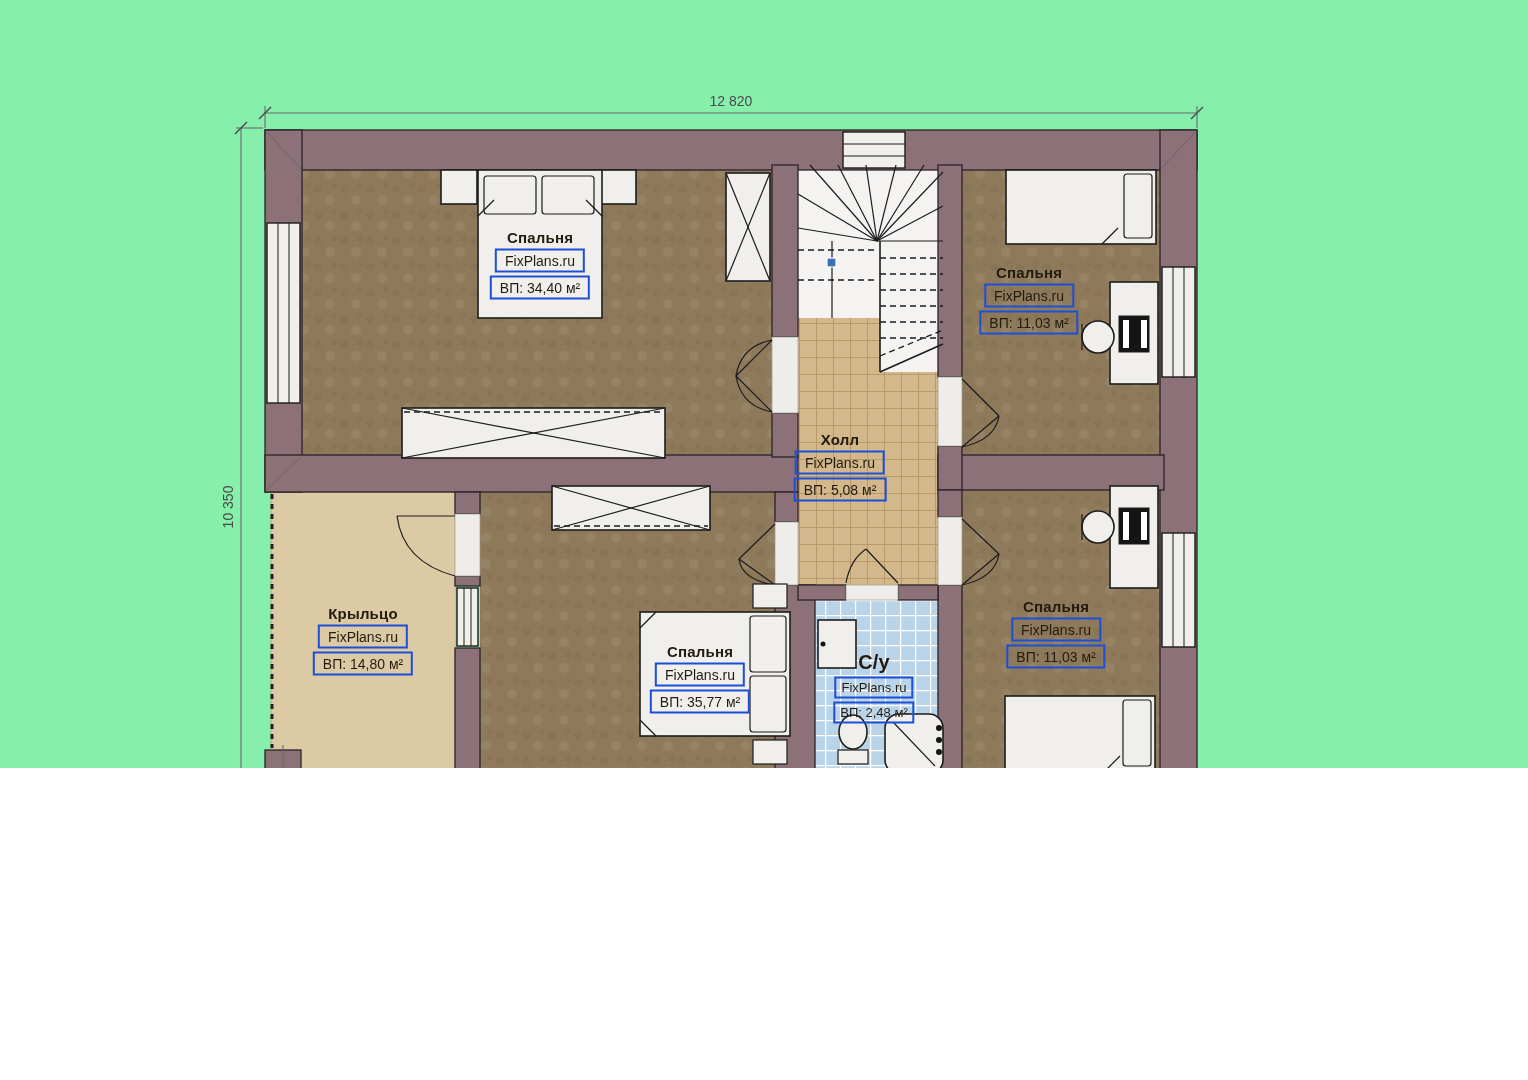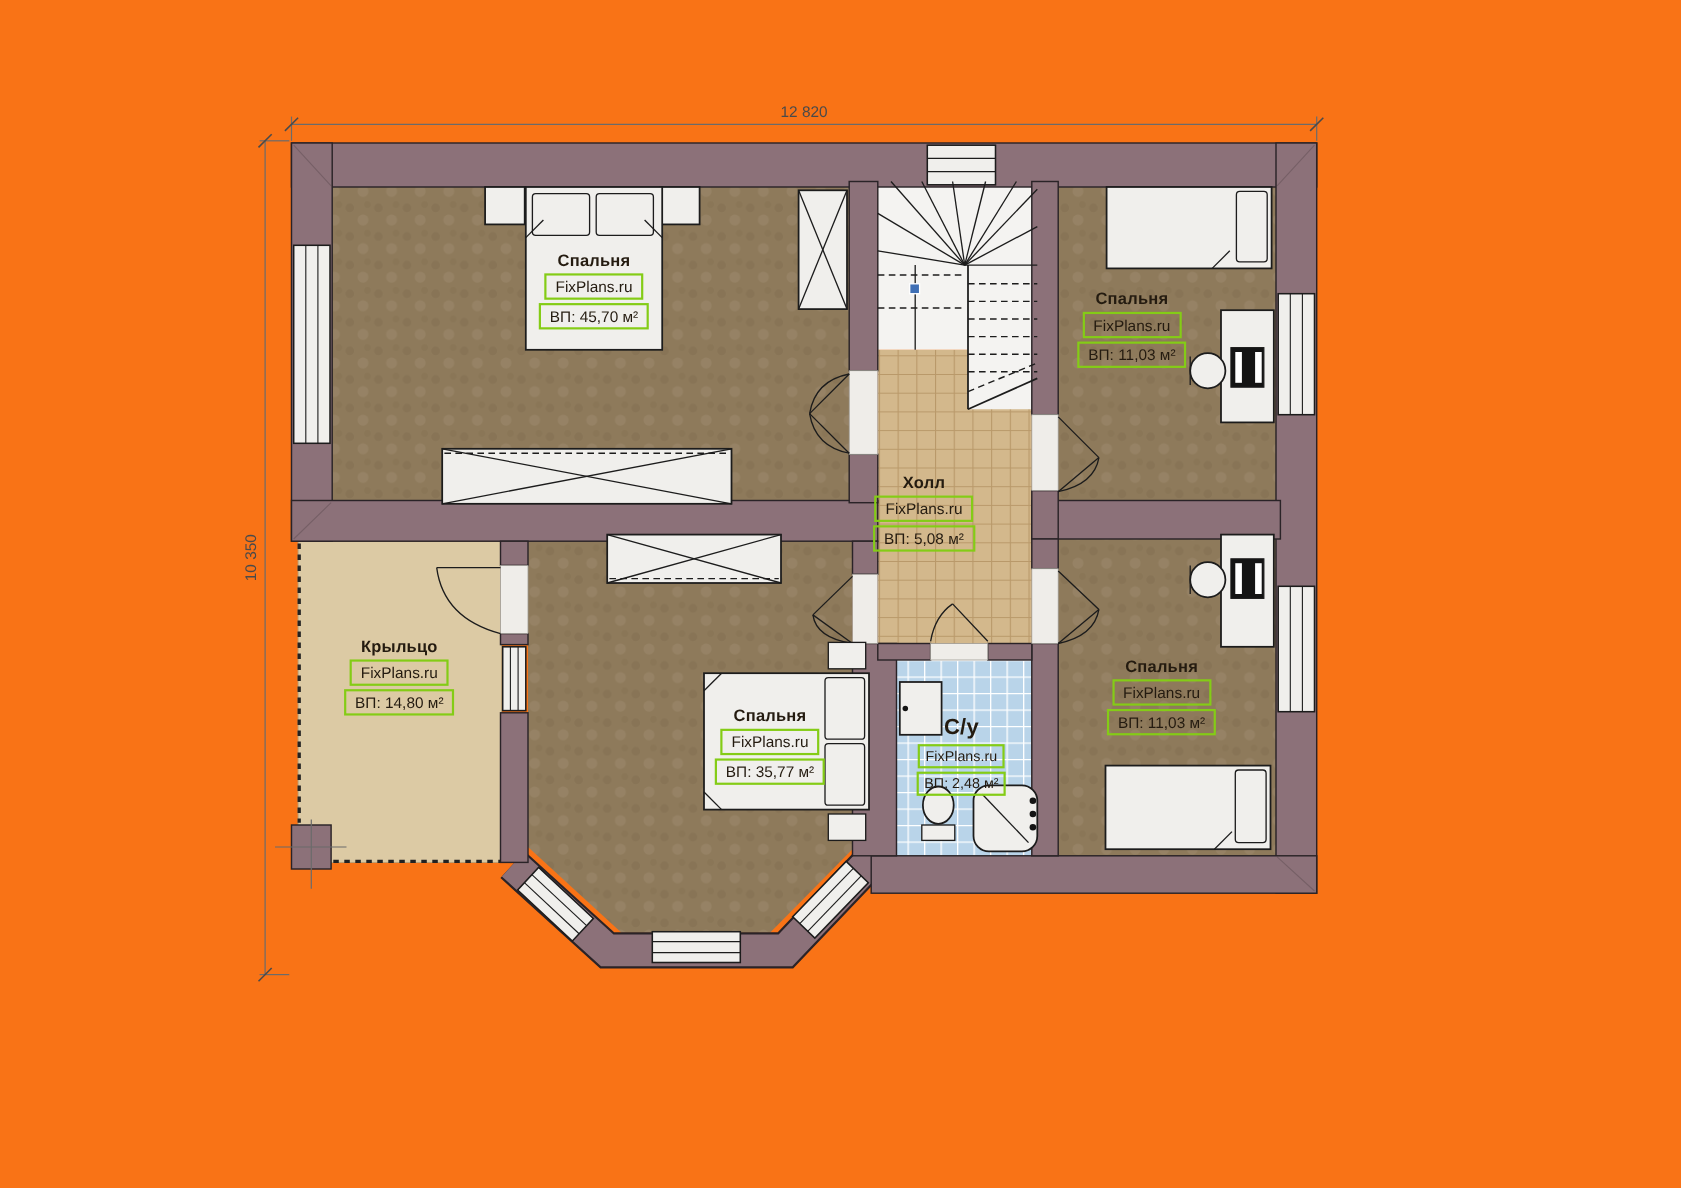--- a/index.html
+++ b/index.html
@@ -3,21 +3,21 @@
 <meta charset="utf-8">
 <style>
   :root{
     --wall:#8c7179; --wall-outline:#2a2327;
     --floor-bedroom:#8e7a5b; --floor-hall:#d3b88c; --floor-hall-line:#b9996a;
     --floor-bath:#b9d4e9; --floor-bath-line:#ffffff;
     --floor-porch:#dccaa4; --furniture:#f0efec; --line:#1c1c1c;
     --dimension-text:#4a4a4a; --marker-blue:#3f6fb5;
   }
   html,body{margin:0;padding:0;background:#ffffff;}
-  #stage{position:relative;width:1528px;height:1080px;background:#f97316;overflow:hidden;
+  #stage{position:relative;width:1528px;height:768px;background:#86efac;overflow:hidden;
          font-family:"Liberation Sans",sans-serif;}
   svg{position:absolute;left:0;top:0;}
   .floor-bed{fill:var(--floor-bedroom);stroke:#6b5c42;stroke-width:.8}
   .floor-porch{fill:var(--floor-porch);stroke:#b7a47e;stroke-width:.8}
   .floor-stair{fill:#f4f3f1}
   .wall{fill:var(--wall);stroke:var(--wall-outline);stroke-width:1.3}
   .win-frame{fill:var(--furniture);stroke:var(--line);stroke-width:1.4}
   .win-ln{stroke:var(--line);stroke-width:1;fill:none}
   .thresh{fill:#efede9;stroke:#9a9790;stroke-width:.7}
   .ln{stroke:var(--line);stroke-width:1.6;fill:none}
@@ -27,21 +27,21 @@
   .furn{fill:var(--furniture);stroke:var(--line);stroke-width:1.6}
   .furn-thin{fill:var(--furniture);stroke:var(--line);stroke-width:1.2}
   .dark{fill:#141414;stroke:var(--line);stroke-width:1}
   .dim{stroke:#6b6b6b;stroke-width:1.1;fill:none}
   .dimtick{stroke:#4a4a4a;stroke-width:1.4;fill:none}
   .dimtext{font:14px "Liberation Sans",sans-serif;fill:var(--dimension-text)}
   .cornerln{stroke:rgba(0,0,0,.16);stroke-width:1;fill:none}
   .room-label{position:absolute;transform:translate(-50%,-50%);display:flex;flex-direction:column;
               align-items:center;gap:3px;color:#241b10;text-align:center;z-index:5;}
   .room-name{font-weight:bold;font-size:15px;letter-spacing:.2px;white-space:nowrap;}
-  .room-box{border:2px solid #84cc16;padding:0 8px;font-size:14px;line-height:20px;white-space:nowrap;}
+  .room-box{border:2px solid #1d4ed8;padding:0 8px;font-size:14px;line-height:20px;white-space:nowrap;}
   .room-label.small .room-name{font-size:20px}
   .room-label.small .room-box{font-size:13px;line-height:18px;padding:0 5px}
 </style>
 </head>
 <body>
 
 <div id="stage">
 
 <svg width="1528" height="1080" viewBox="0 0 1528 1080">
   <defs>
@@ -335,36 +335,36 @@
     <line class="dim" x1="263" y1="886" x2="236" y2="886"></line>
     <line class="dimtick" x1="235" y1="134" x2="247" y2="122"></line>
     <line class="dimtick" x1="235" y1="892" x2="247" y2="880"></line>
     <text class="dimtext" transform="translate(233 507) rotate(-90)" text-anchor="middle">10 350</text>
   </g>
 </svg>
 
 <div class="room-label" style="left:540px;top:264px">
   <div class="room-name">Спальня</div>
   <div class="room-box">FixPlans.ru</div>
-  <div class="room-box">ВП: 45,70 м²</div>
+  <div class="room-box">ВП: 34,40 м²</div>
 </div>
 
 <div class="room-label" style="left:1029px;top:299px">
   <div class="room-name">Спальня</div>
   <div class="room-box">FixPlans.ru</div>
   <div class="room-box">ВП: 11,03 м²</div>
 </div>
 
 <div class="room-label" style="left:840px;top:466px">
   <div class="room-name">Холл</div>
   <div class="room-box">FixPlans.ru</div>
   <div class="room-box">ВП: 5,08 м²</div>
 </div>
 
-<div class="room-label" style="left:363px;top:615px">
+<div class="room-label" style="left:363px;top:640px">
   <div class="room-name">Крыльцо</div>
   <div class="room-box">FixPlans.ru</div>
   <div class="room-box">ВП: 14,80 м²</div>
 </div>
 
 <div class="room-label" style="left:700px;top:678px">
   <div class="room-name">Спальня</div>
   <div class="room-box">FixPlans.ru</div>
   <div class="room-box">ВП: 35,77 м²</div>
 </div>

